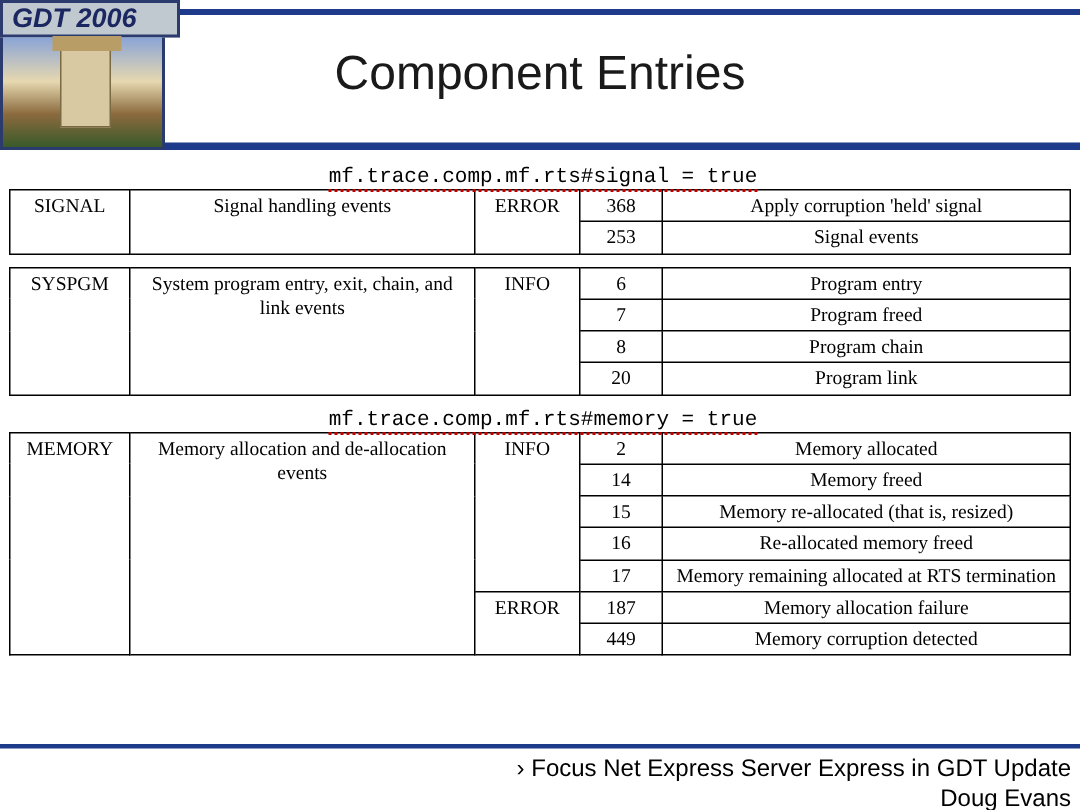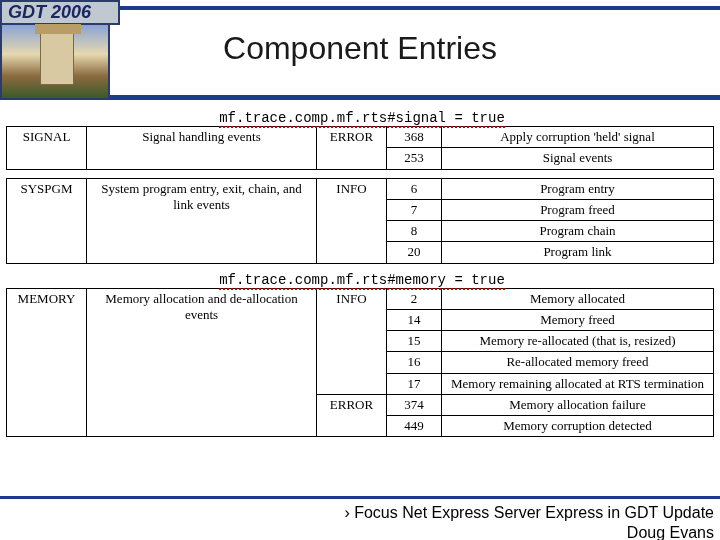--- a/index.html
+++ b/index.html
@@ -222,21 +222,21 @@
     <tr>
       <td>16</td>
       <td>Re-allocated memory freed</td>
     </tr>
     <tr>
       <td>17</td>
       <td>Memory remaining allocated at RTS termination</td>
     </tr>
     <tr>
       <td rowspan="2">ERROR</td>
-      <td>374</td>
+      <td>187</td>
       <td>Memory allocation failure</td>
     </tr>
     <tr>
       <td>449</td>
       <td>Memory corruption detected</td>
     </tr>
   </tbody>
     </table>
 
 </div>

